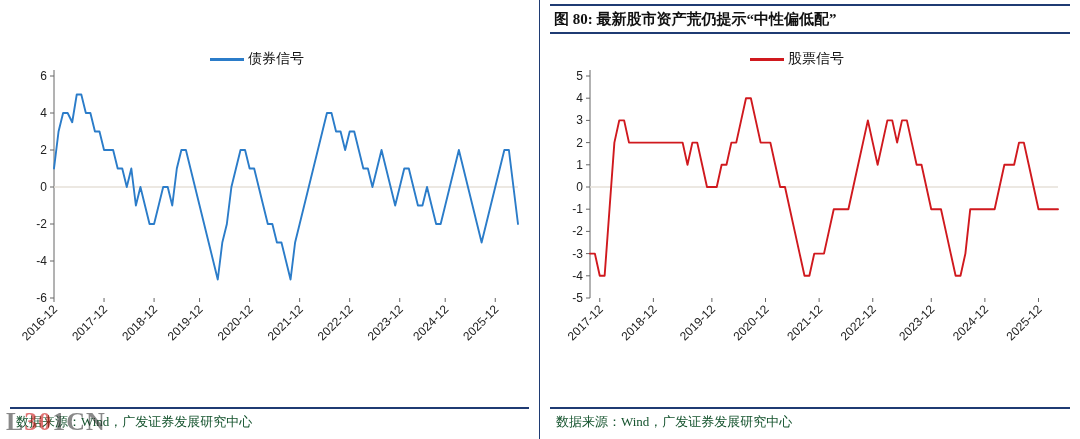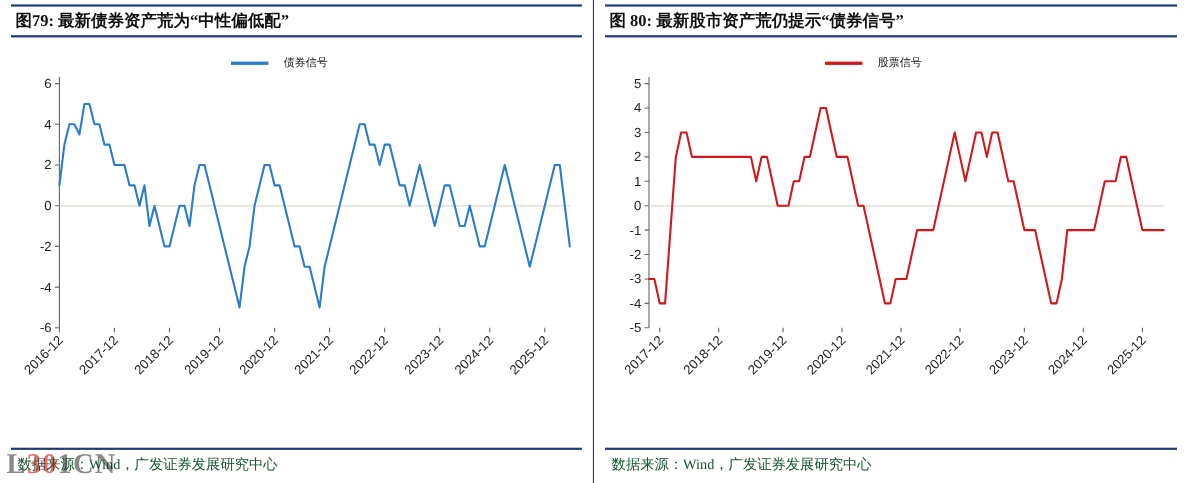--- a/index.html
+++ b/index.html
@@ -34,22 +34,22 @@
   }
   .source{
     position:absolute;left:6px;bottom:4px;
     font-size:13px;color:#14532d;
     font-family:"Liberation Serif","DejaVu Serif",serif;
   }
   .chart-area{position:absolute;left:0;right:0;top:32px;bottom:56px;}
   svg{display:block;}
   .legend{
     position:absolute;
-    display:flex;align-items:center;gap:14px;
-    font-size:10px;color:#111;
+    display:flex;align-items:center;gap:4px;
+    font-size:14px;color:#111;
   }
   .legend .swatch{display:inline-block;width:34px;height:3px;}
   .legend .lbl{font-family:"Liberation Sans","DejaVu Sans",sans-serif;}
   .watermark{
     position:absolute;left:6px;bottom:2px;
     font-size:26px;font-weight:bold;
     font-family:"Liberation Serif","DejaVu Serif",serif;
     color:rgba(40,40,40,0.55);
     letter-spacing:1px;
     pointer-events:none;
@@ -57,26 +57,20 @@
   .watermark .red{color:rgba(200,20,20,0.6);}
   text{font-family:"Liberation Sans","DejaVu Sans",sans-serif;}
 </style>
 </head>
 <body>
 
 <div class="wrap">
 
   <div class="panel left">
     <div class="panel-inner">
-      <div class="title-bar">
-        <span class="title-text">
-          <span class="fig-num">图79:</span>
-          <span>最新债券资产荒为“中性偏低配”</span>
-        </span>
-      </div>
 
       <div class="chart-area">
         <div class="legend" style="left:200px;top:14px;">
           <span class="swatch" style="background:#2b7cc9;"></span>
           <span class="lbl">债券信号</span>
         </div>
         <svg id="svg-left" width="520" height="350" viewBox="0 0 520 350">
             <line x1="44" y1="34" x2="44" y2="262" stroke="#666" stroke-width="1"></line>
             <line x1="44" y1="151" x2="508" y2="151" stroke="#e6e0d8" stroke-width="1.5"></line>
             <line x1="40" y1="262" x2="44" y2="262" stroke="#666" stroke-width="1"></line>
@@ -123,21 +117,21 @@
     <div class="watermark">
       <span>L</span><span class="red">30</span><span>1CN</span>
     </div>
   </div>
 
   <div class="panel">
     <div class="panel-inner">
       <div class="title-bar">
         <span class="title-text">
           <span class="fig-num">图 80:</span>
-          <span>最新股市资产荒仍提示“债券信号”</span>
+          <span>最新股市资产荒仍提示“中性偏低配”</span>
         </span>
       </div>
 
       <div class="chart-area">
         <div class="legend" style="left:200px;top:14px;">
           <span class="swatch" style="background:#d0191e;"></span>
           <span class="lbl">股票信号</span>
         </div>
         <svg id="svg-right" width="520" height="350" viewBox="0 0 520 350">
             <line x1="40" y1="34" x2="40" y2="262" stroke="#666" stroke-width="1"></line>

